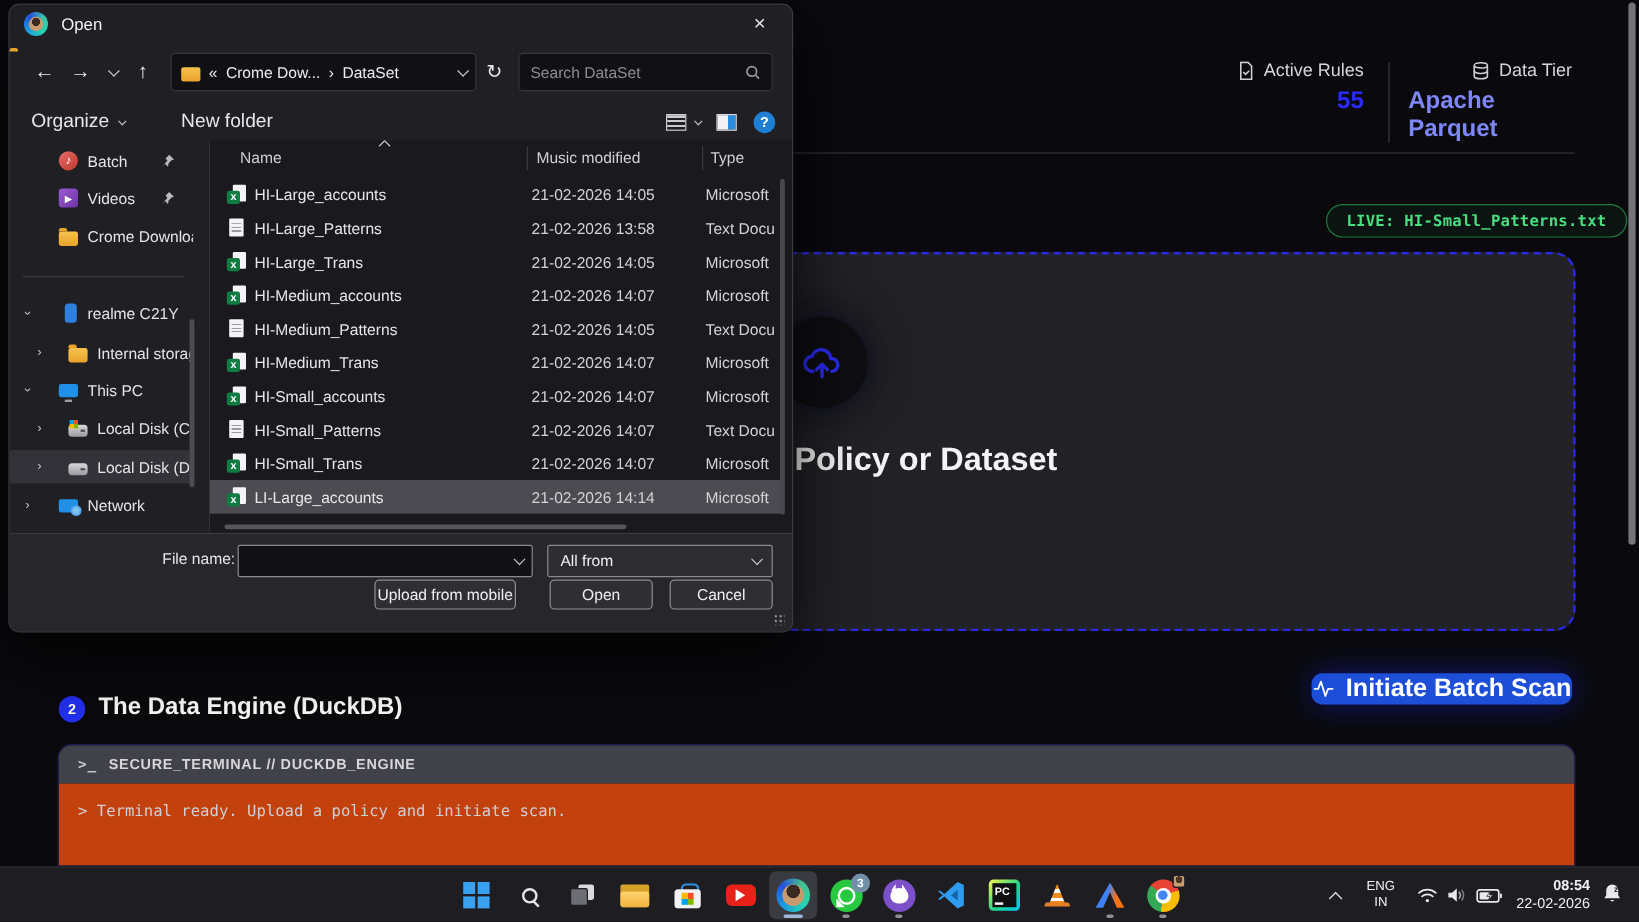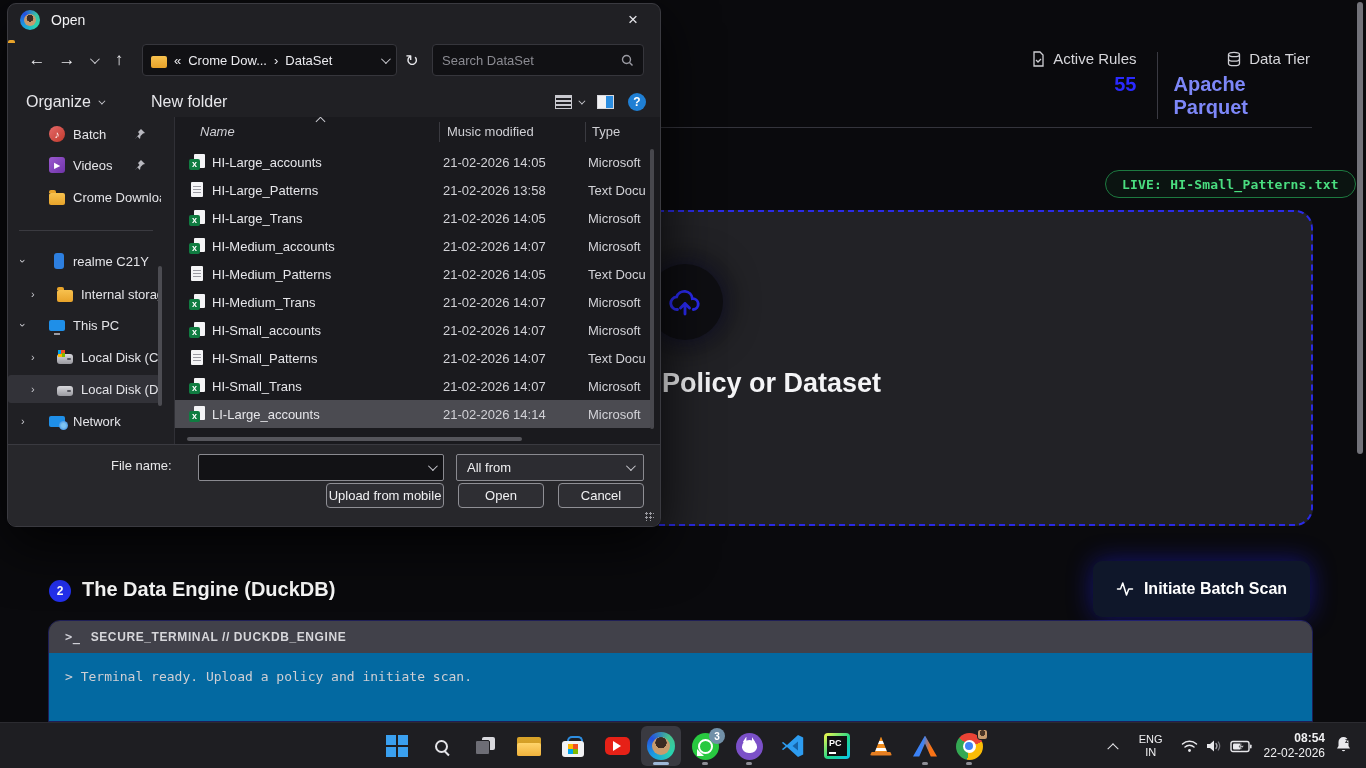--- a/index.html
+++ b/index.html
@@ -30,31 +30,31 @@
   .dz-circle { position:absolute; left:605px; top:52px; width:76px; height:76px; border-radius:50%;
     background:#0e0e12; box-shadow:0 0 34px rgba(0,0,0,.85), 0 0 18px rgba(42,42,230,.18);
     display:flex; align-items:center; justify-content:center; }
   .dz-heading { position:absolute; left:620px; top:156px; font-size:27px; font-weight:bold; color:#f4f4f6; white-space:nowrap; }
   .dz-lines { position:absolute; left:620px; top:197px; font-size:17px; line-height:25px; color:#9aa0ab; white-space:nowrap; }
 
   .sec2-badge { position:absolute; left:49px; top:580px; width:22px; height:22px; border-radius:50%;
     background:#2330ee; color:#fff; font-size:12px; font-weight:bold; display:flex; align-items:center; justify-content:center; }
   .sec2-title { position:absolute; left:82px; top:578px; font-size:20px; font-weight:bold; color:#fafafa; }
 
-  .scan-btn { position:absolute; left:1093px; top:561px; width:217px; height:56px; border-radius:9px;
-    background:#0f172a; box-shadow:0 0 26px rgba(34,34,240,.45); border:none; cursor:pointer;
+  .scan-btn { position:absolute; left:1093px; top:561px; width:217px; height:26px; border-radius:9px;
+    background:#1d4ed8; box-shadow:0 0 26px rgba(34,34,240,.45); border:none; cursor:pointer;
     display:flex; align-items:center; justify-content:center; gap:10px; color:#fff;
-    font-size:16px; font-weight:bold; font-family:"Liberation Sans",sans-serif; }
+    font-size:21px; font-weight:bold; font-family:"Liberation Sans",sans-serif; }
 
   .terminal { position:absolute; left:48px; top:620px; width:1265px; height:102px;
     border:1px solid rgba(70,70,225,.35); border-radius:12px 12px 0 0; overflow:hidden; }
   .term-hdr { height:32px; background:#41414a; display:flex; align-items:center; gap:10px; padding:0 16px;
     color:#d6d6da; font-size:12px; font-weight:bold; letter-spacing:.6px; }
   .term-prompt { font-family:"DejaVu Sans Mono", monospace; font-size:12px; font-weight:bold; color:#cfcfd6; }
-  .term-body { height:70px; background:#0369a1; padding:16px 16px 0 16px;
+  .term-body { height:70px; background:#c2410c; padding:16px 16px 0 16px;
     font-family:"DejaVu Sans Mono", monospace; font-size:13px; color:#cfcfd4; }
 
   .page-scrollbar { position:absolute; top:2px; right:3px; width:6px; height:452px; border-radius:3px; background:#73737a; }
 
   
   #dialog { position:absolute; left:7px; top:3px; width:654px; height:524px; background:#202024;
     border:1px solid #3a3a40; border-radius:9px; box-shadow:0 18px 55px rgba(0,0,0,.8); z-index:10; }
   .ttl-bar { position:absolute; top:0; left:0; right:0; height:32px; display:flex; align-items:center; padding:0 12px; }
   .ttl-icon { width:20px; height:20px; border-radius:50%;
     background:conic-gradient(from 140deg, #27d3b0, #1b9de0, #2450e0, #3bc4a6, #27d3b0); position:relative; }
@@ -107,21 +107,21 @@
   .ic-disk { background:linear-gradient(#d8d8dc,#9a9aa0); border-radius:3px; height:10px !important; margin-top:3px; position:relative; }
   .ic-disk::after { content:""; position:absolute; right:2px; top:4px; width:4px; height:2px; background:#55555c; border-radius:1px; }
   .ic-disk.win::before { content:""; position:absolute; left:1px; top:-4px; width:7px; height:7px;
     background:conic-gradient(#f25022 0 25%, #7fba00 0 50%, #ffb900 0 75%, #00a4ef 0); }
   .ic-net { background:#1f8fe8; border-radius:2px; height:11px !important; margin-top:1px; position:relative; }
   .ic-net::after { content:""; position:absolute; right:-3px; bottom:-3px; width:9px; height:9px; border-radius:50%;
     background:radial-gradient(circle, #7ec3f0 30%, #2d7fe0); }
 
   .fpane { position:absolute; top:113px; left:166px; right:0; bottom:82px; background:#1a1a1e; border-left:1px solid #303036; border-radius:0; overflow:hidden; }
   .fl-hdr { position:absolute; top:2px; left:0; right:0; height:26px; font-size:13px; color:#cfcfd4; }
-  .fl-hdr .h-name { position:absolute; left:25px; top:5px; cursor:pointer;font-style:italic; }
+  .fl-hdr .h-name { position:absolute; left:25px; top:5px; cursor:pointer; }
   .fl-hdr .h-date { position:absolute; left:272px; top:5px; cursor:pointer; }
   .fl-hdr .h-type { position:absolute; left:417px; top:5px; cursor:pointer; }
   .sortchev { position:absolute; left:142px; top:-1px; width:7px; height:7px; border-left:1.5px solid #c9c9cf; border-top:1.5px solid #c9c9cf; transform:rotate(45deg); }
   .h-sep { position:absolute; top:3px; width:1px; height:20px; background:#3a3a40; }
   .rows { position:absolute; top:31px; left:0; right:10px; }
   .frow { height:28px; display:flex; align-items:center; font-size:13px; color:#e6e6ea; cursor:pointer; }
   .frow.sel { background:#4b4b51; }
   .frow .fic { margin-left:14px; width:16px; height:16px; flex:0 0 16px; position:relative; }
   .frow .fname { margin-left:7px; width:231px; white-space:nowrap; overflow:hidden; }
   .frow .fdate { width:145px; color:#d2d2d7; }
@@ -129,29 +129,29 @@
   .fic.excel::before { content:""; position:absolute; right:0; top:0; width:11px; height:14px; background:#f4f4f6; border-radius:1px; }
   .fic.excel::after { content:"x"; position:absolute; left:0; bottom:0; width:11px; height:11px; background:#107c41; border-radius:2px;
     color:#fff; font-size:9px; font-weight:bold; line-height:11px; text-align:center; }
   .fic.text::before { content:""; position:absolute; left:2px; top:0; width:12px; height:15px; background:#f4f4f6; border-radius:1px; }
   .fic.text::after { content:""; position:absolute; left:4px; top:4px; width:8px; height:8px;
     background:repeating-linear-gradient(#9a9aa2 0 1px, transparent 1px 3px); }
   .hscroll { position:absolute; left:12px; bottom:3px; width:335px; height:4px; border-radius:2px; background:#55555b; cursor:pointer; }
   .vscroll { position:absolute; right:6px; top:32px; width:4px; height:280px; border-radius:2px; background:#47474d; cursor:pointer; }
 
   .d-footer { position:absolute; left:0; right:0; bottom:0; height:82px; background:#27272b; border-top:1px solid #3a3a40; border-radius:0 0 8px 8px; }
-  .fn-label { position:absolute; left:103px; top:13px; width:85px; font-size:13px; color:#e8e8ea; }
+  .fn-label { position:absolute; left:103px; top:13px; width:85px; text-align:right; font-size:13px; color:#e8e8ea; }
   .fn-input { position:absolute; left:190px; top:9px; width:246px; height:27px; background:#121215; border:1px solid #8a8a90; border-radius:2px;
     display:flex; align-items:center; padding:0 8px; }
   .fn-input input { flex:1; background:transparent; border:none; outline:none; color:#e8e8ea; font-size:13px; font-family:"Liberation Sans",sans-serif;}
   .ft-select { position:absolute; left:448px; top:9px; width:188px; height:27px; background:#2c2c31; border:1px solid #8a8a90; border-radius:2px;
     display:flex; align-items:center; padding:0 10px; font-size:13px; color:#f0f0f2; cursor:pointer; }
   .d-btn { position:absolute; top:38px; height:25px; background:#2e2e33; border:1px solid #8f8f95; border-radius:4px;
     color:#f0f0f2; font-size:13px; font-family:"Liberation Sans",sans-serif; cursor:pointer; }
-  .btn-upload { left:318px; width:118px; }
+  .btn-upload { left:304px; width:118px; }
   .btn-open  { left:450px; width:86px; }
   .btn-cancel{ left:550px; width:86px; }
   .grip { position:absolute; right:6px; bottom:5px; width:9px; height:9px;
     background:radial-gradient(circle at 1.5px 1.5px, #9a9aa0 1px, transparent 1.2px); background-size:4px 4px; }
 
   
   #taskbar { position:absolute; left:0; right:0; bottom:0; height:46px; background:#1e1e22; border-top:1px solid #2b2b30; z-index:20; }
   .tb-center { position:absolute; left:375px; top:0; height:46px; display:flex; align-items:center; }
   .tb-item { width:44px; height:40px; display:flex; align-items:center; justify-content:center; position:relative; cursor:pointer; border-radius:6px; }
   .tb-item.active { background:#3a3a41; width:40px; margin:0 2px; }

